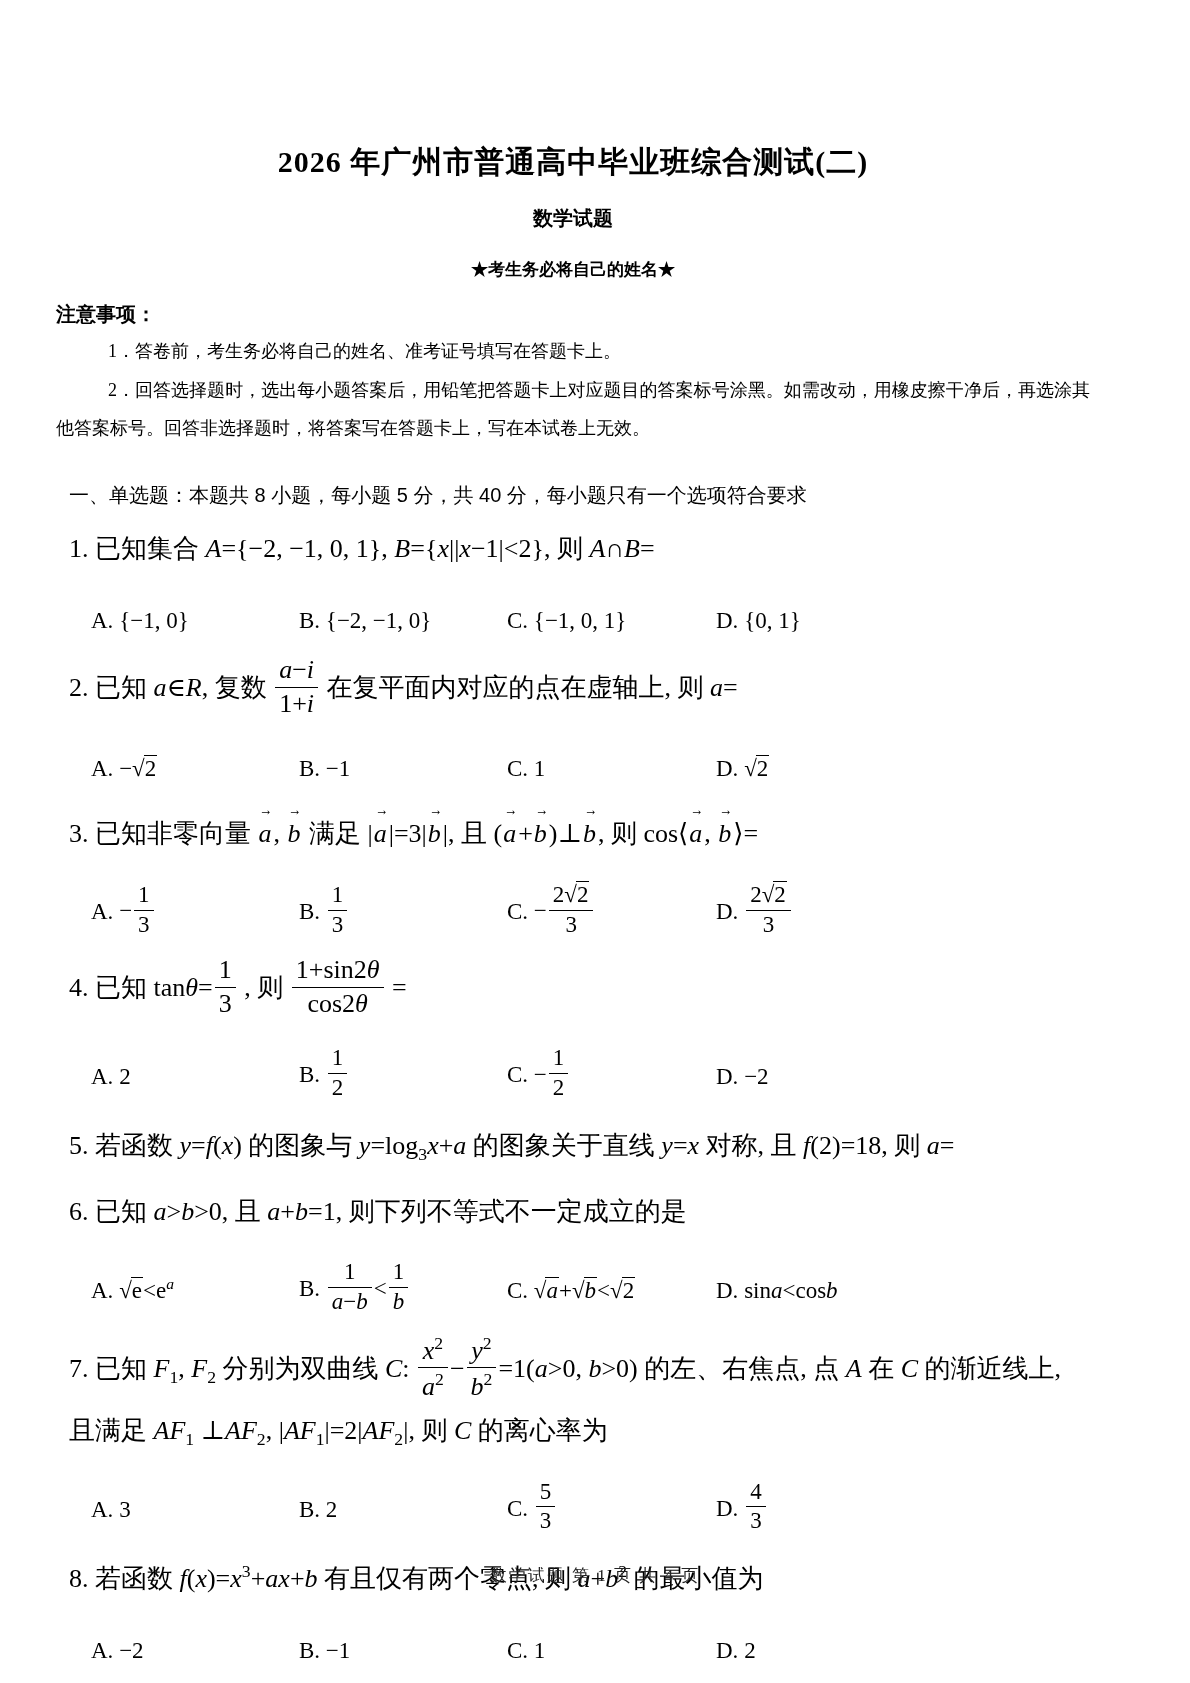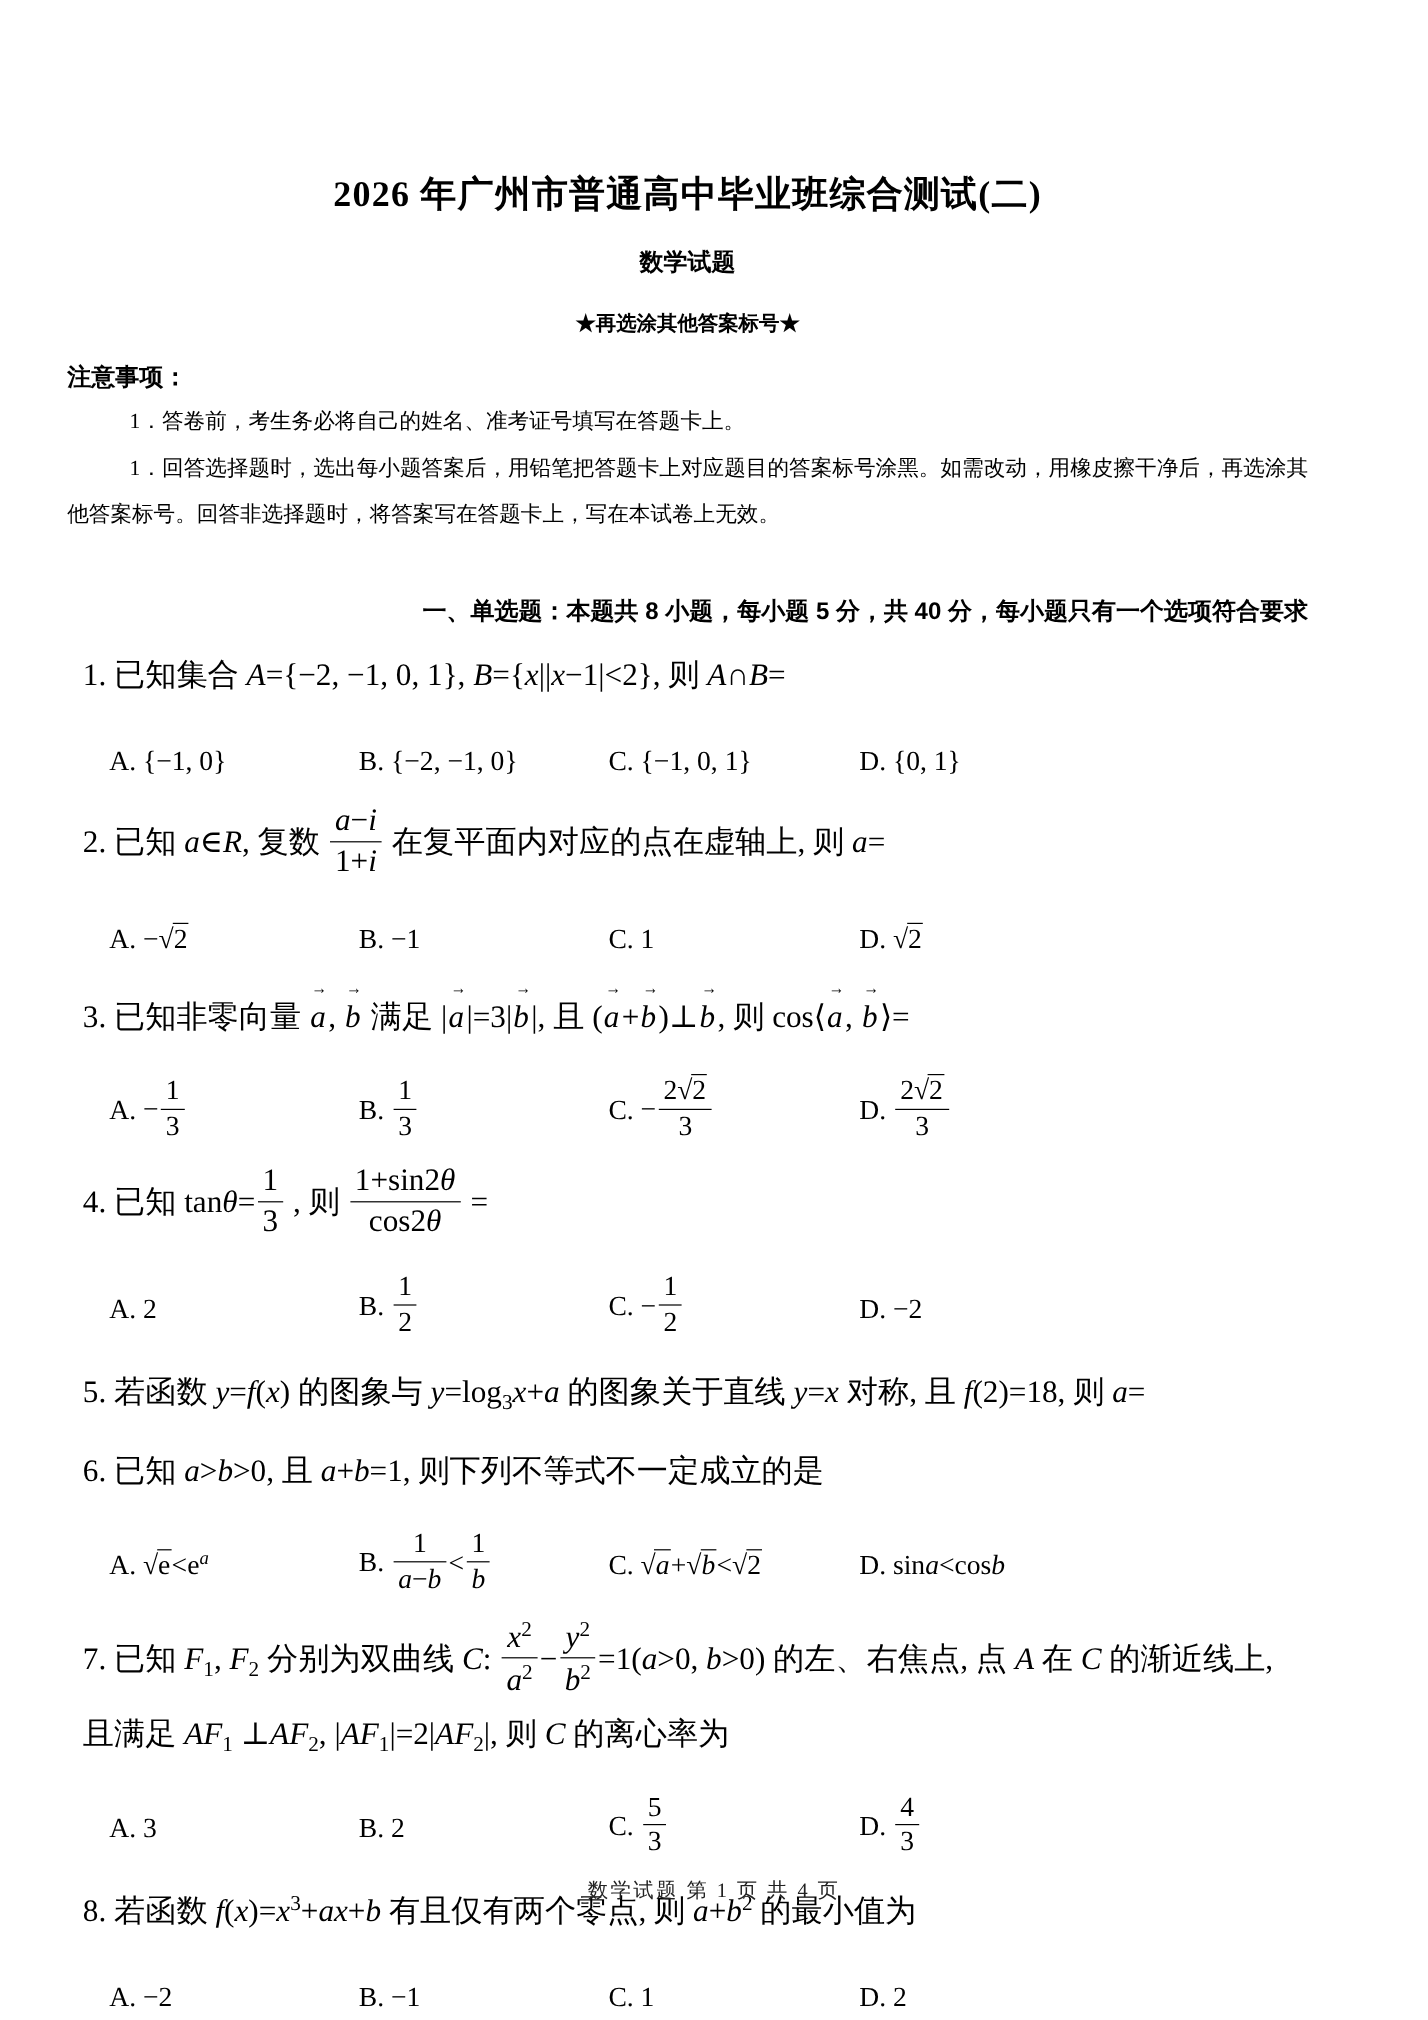--- a/index.html
+++ b/index.html
@@ -14,23 +14,22 @@
   }
   .subtitle{margin:22px 0 0 0;text-align:center;font-size:20px;font-weight:700;}
   .motto{margin-top:26px;text-align:center;font-size:17px;font-weight:700;}
   .notice-heading{
     margin-top:20px;font-size:20px;font-weight:700;
     font-family:Liberation Serif, serif;
   }
   .notices{margin-top:4px;}
   .notice{margin:0;line-height:2.15;text-indent:52px;text-align:justify;font-size:18px;}
   .section-heading{
-    margin-top:48px;font-size:20px;font-weight:700;padding-left:13px;
+    margin-top:34px;font-size:20px;font-weight:400;padding-left:13px;
     font-family:"Liberation Sans","DejaVu Sans",sans-serif;
-    text-align:right;
   }
   .questions{margin-top:8px;}
   .question{margin-top:15px;}
   .stem{padding-left:13px;line-height:1.95;font-size:26px;}
   .options{
     margin-top:24px;padding-left:35px;display:grid;
     grid-template-columns:208px 208px 209px 1fr;align-items:center;
     line-height:1.9;font-size:23px;min-height:36px;
   }
   .opt{white-space:nowrap;}
@@ -55,25 +54,25 @@
     letter-spacing:2px;
   }
 </style>
 </head>
 <body>
 
 <div class="page">
   <div class="content">
     <h1 class="title">2026 年广州市普通高中毕业班综合测试(二)</h1>
     <h2 class="subtitle">数学试题</h2>
-    <div class="motto">★再选涂其他答案标号★</div>
+    <div class="motto">★考生务必将自己的姓名★</div>
     <div class="notice-heading">注意事项：</div>
     <div class="notices">
         <p class="notice">1．答卷前，考生务必将自己的姓名、准考证号填写在答题卡上。</p>
-        <p class="notice">1．回答选择题时，选出每小题答案后，用铅笔把答题卡上对应题目的答案标号涂黑。如需改动，用橡皮擦干净后，再选涂其他答案标号。回答非选择题时，将答案写在答题卡上，写在本试卷上无效。</p>
+        <p class="notice">2．回答选择题时，选出每小题答案后，用铅笔把答题卡上对应题目的答案标号涂黑。如需改动，用橡皮擦干净后，再选涂其他答案标号。回答非选择题时，将答案写在答题卡上，写在本试卷上无效。</p>
       </div>
     <div class="section-heading">一、单选题：本题共 8 小题，每小题 5 分，共 40 分，每小题只有一个选项符合要求</div>
     <div class="questions">
         <div class="question">
           <div class="stem">1. 已知集合 <i>A</i>={−2, −1, 0, 1}, <i>B</i>={<i>x</i>||<i>x</i>−1|&lt;2}, 则 <i>A</i>∩<i>B</i>=</div>
           <div class="options">
             <div class="opt"><span class="opt-label">A.</span> <span class="opt-body">{−1, 0}</span></div>
             <div class="opt"><span class="opt-label">B.</span> <span class="opt-body">{−2, −1, 0}</span></div>
             <div class="opt"><span class="opt-label">C.</span> <span class="opt-body">{−1, 0, 1}</span></div>
             <div class="opt"><span class="opt-label">D.</span> <span class="opt-body">{0, 1}</span></div>

